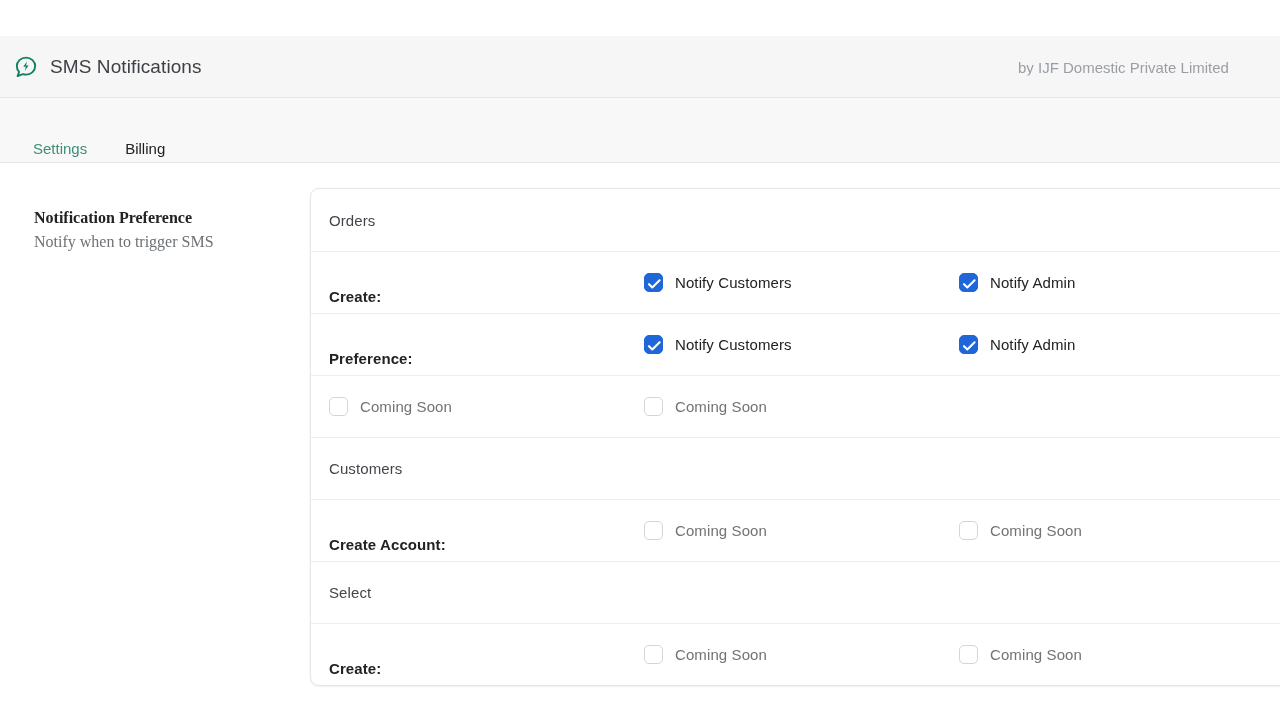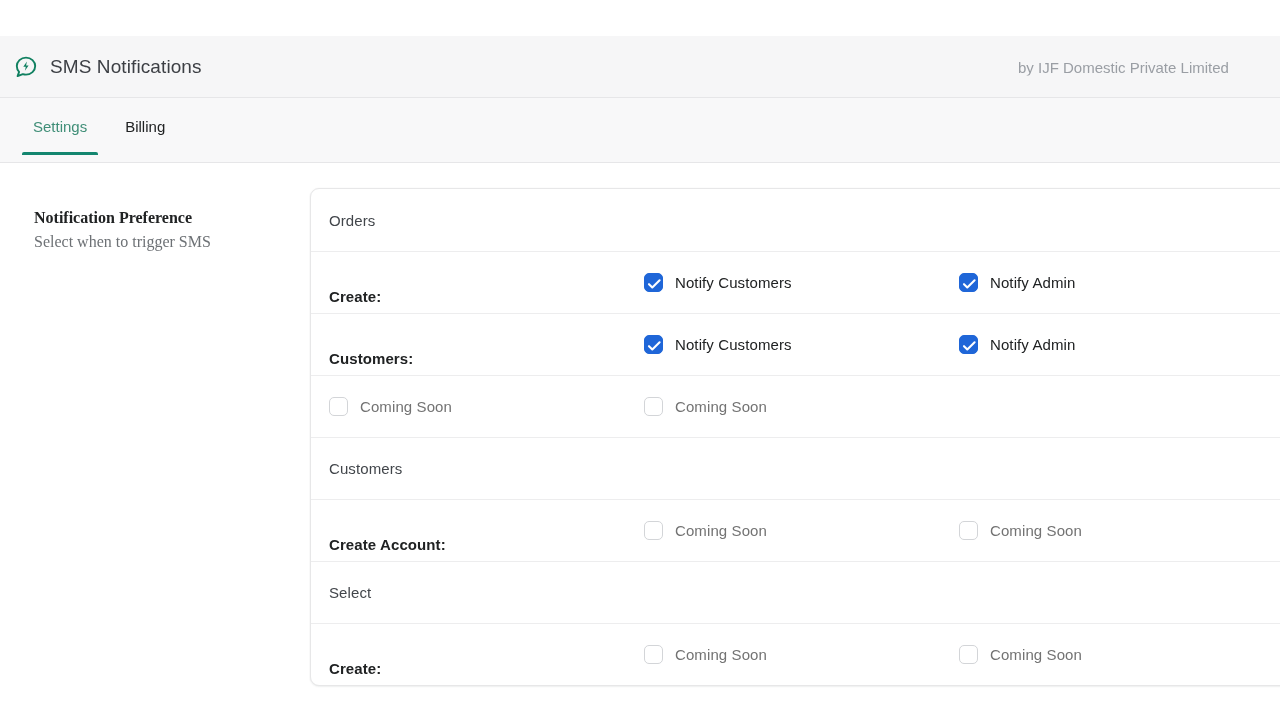--- a/index.html
+++ b/index.html
@@ -33,21 +33,21 @@
     font-size:15px; color:#9a9ea4; white-space:nowrap;
     width:262px; overflow:hidden; text-overflow:clip;
   }
 
   
   .tab-bar {
     position:absolute; left:0; top:98px; width:1280px; height:65px;
     background:#f8f8f9;
     border-bottom:1px solid #e6e6e8;
   }
-  .tabs { position:absolute; left:33px; top:0; height:65px; display:flex; align-items:flex-start; }
+  .tabs { position:absolute; left:33px; top:18px; height:65px; display:flex; align-items:center; }
   .tab {
     position:relative; height:56px; display:flex; align-items:center;
     padding:0 11px; margin-right:16px;
     font-size:15px; white-space:nowrap; cursor:pointer;
   }
   .tab:first-child { margin-left:-11px; }
   .tab .tab-label { line-height:1; }
   .tab.active .tab-label { color:#3f8e77; font-weight:400; }
   .tab.dark   .tab-label { color:#202223; }
   .tab.muted  .tab-label { color:#8c9196; }
@@ -126,21 +126,21 @@
       <div class="tab dark">
         <span class="tab-label">Billing</span>
       </div>
     </div>
   </div>
 
   <div class="content">
 
     <div class="side-panel">
       <div class="side-title">Notification Preference</div>
-      <div class="side-sub">Select when to trigger SMS</div>
+      <div class="side-sub">Notify when to trigger SMS</div>
     </div>
 
     <div class="card">
 
       <div class="row section-row">
         <span class="section-label">Orders</span>
       </div>
 
       <div class="row field-row">
         <span class="field-label">Create:</span>
@@ -156,21 +156,21 @@
           <span class="cb on">
             <svg width="15" height="14" viewBox="0 0 15 14">
                 <path d="M2 7.2 5.3 10.4 12.6 3.3" fill="none" stroke="#ffffff" stroke-width="2.1" stroke-linecap="round" stroke-linejoin="round"></path>
               </svg>
           </span>
           <span class="cb-text enabled">Notify Admin</span>
         </label>
       </div>
 
       <div class="row field-row">
-        <span class="field-label">Customers:</span>
+        <span class="field-label">Preference:</span>
         <label class="check-cell">
           <span class="cb on">
             <svg width="15" height="14" viewBox="0 0 15 14">
                 <path d="M2 7.2 5.3 10.4 12.6 3.3" fill="none" stroke="#ffffff" stroke-width="2.1" stroke-linecap="round" stroke-linejoin="round"></path>
               </svg>
           </span>
           <span class="cb-text enabled">Notify Customers</span>
         </label>
         <label class="check-cell">
           <span class="cb on">

